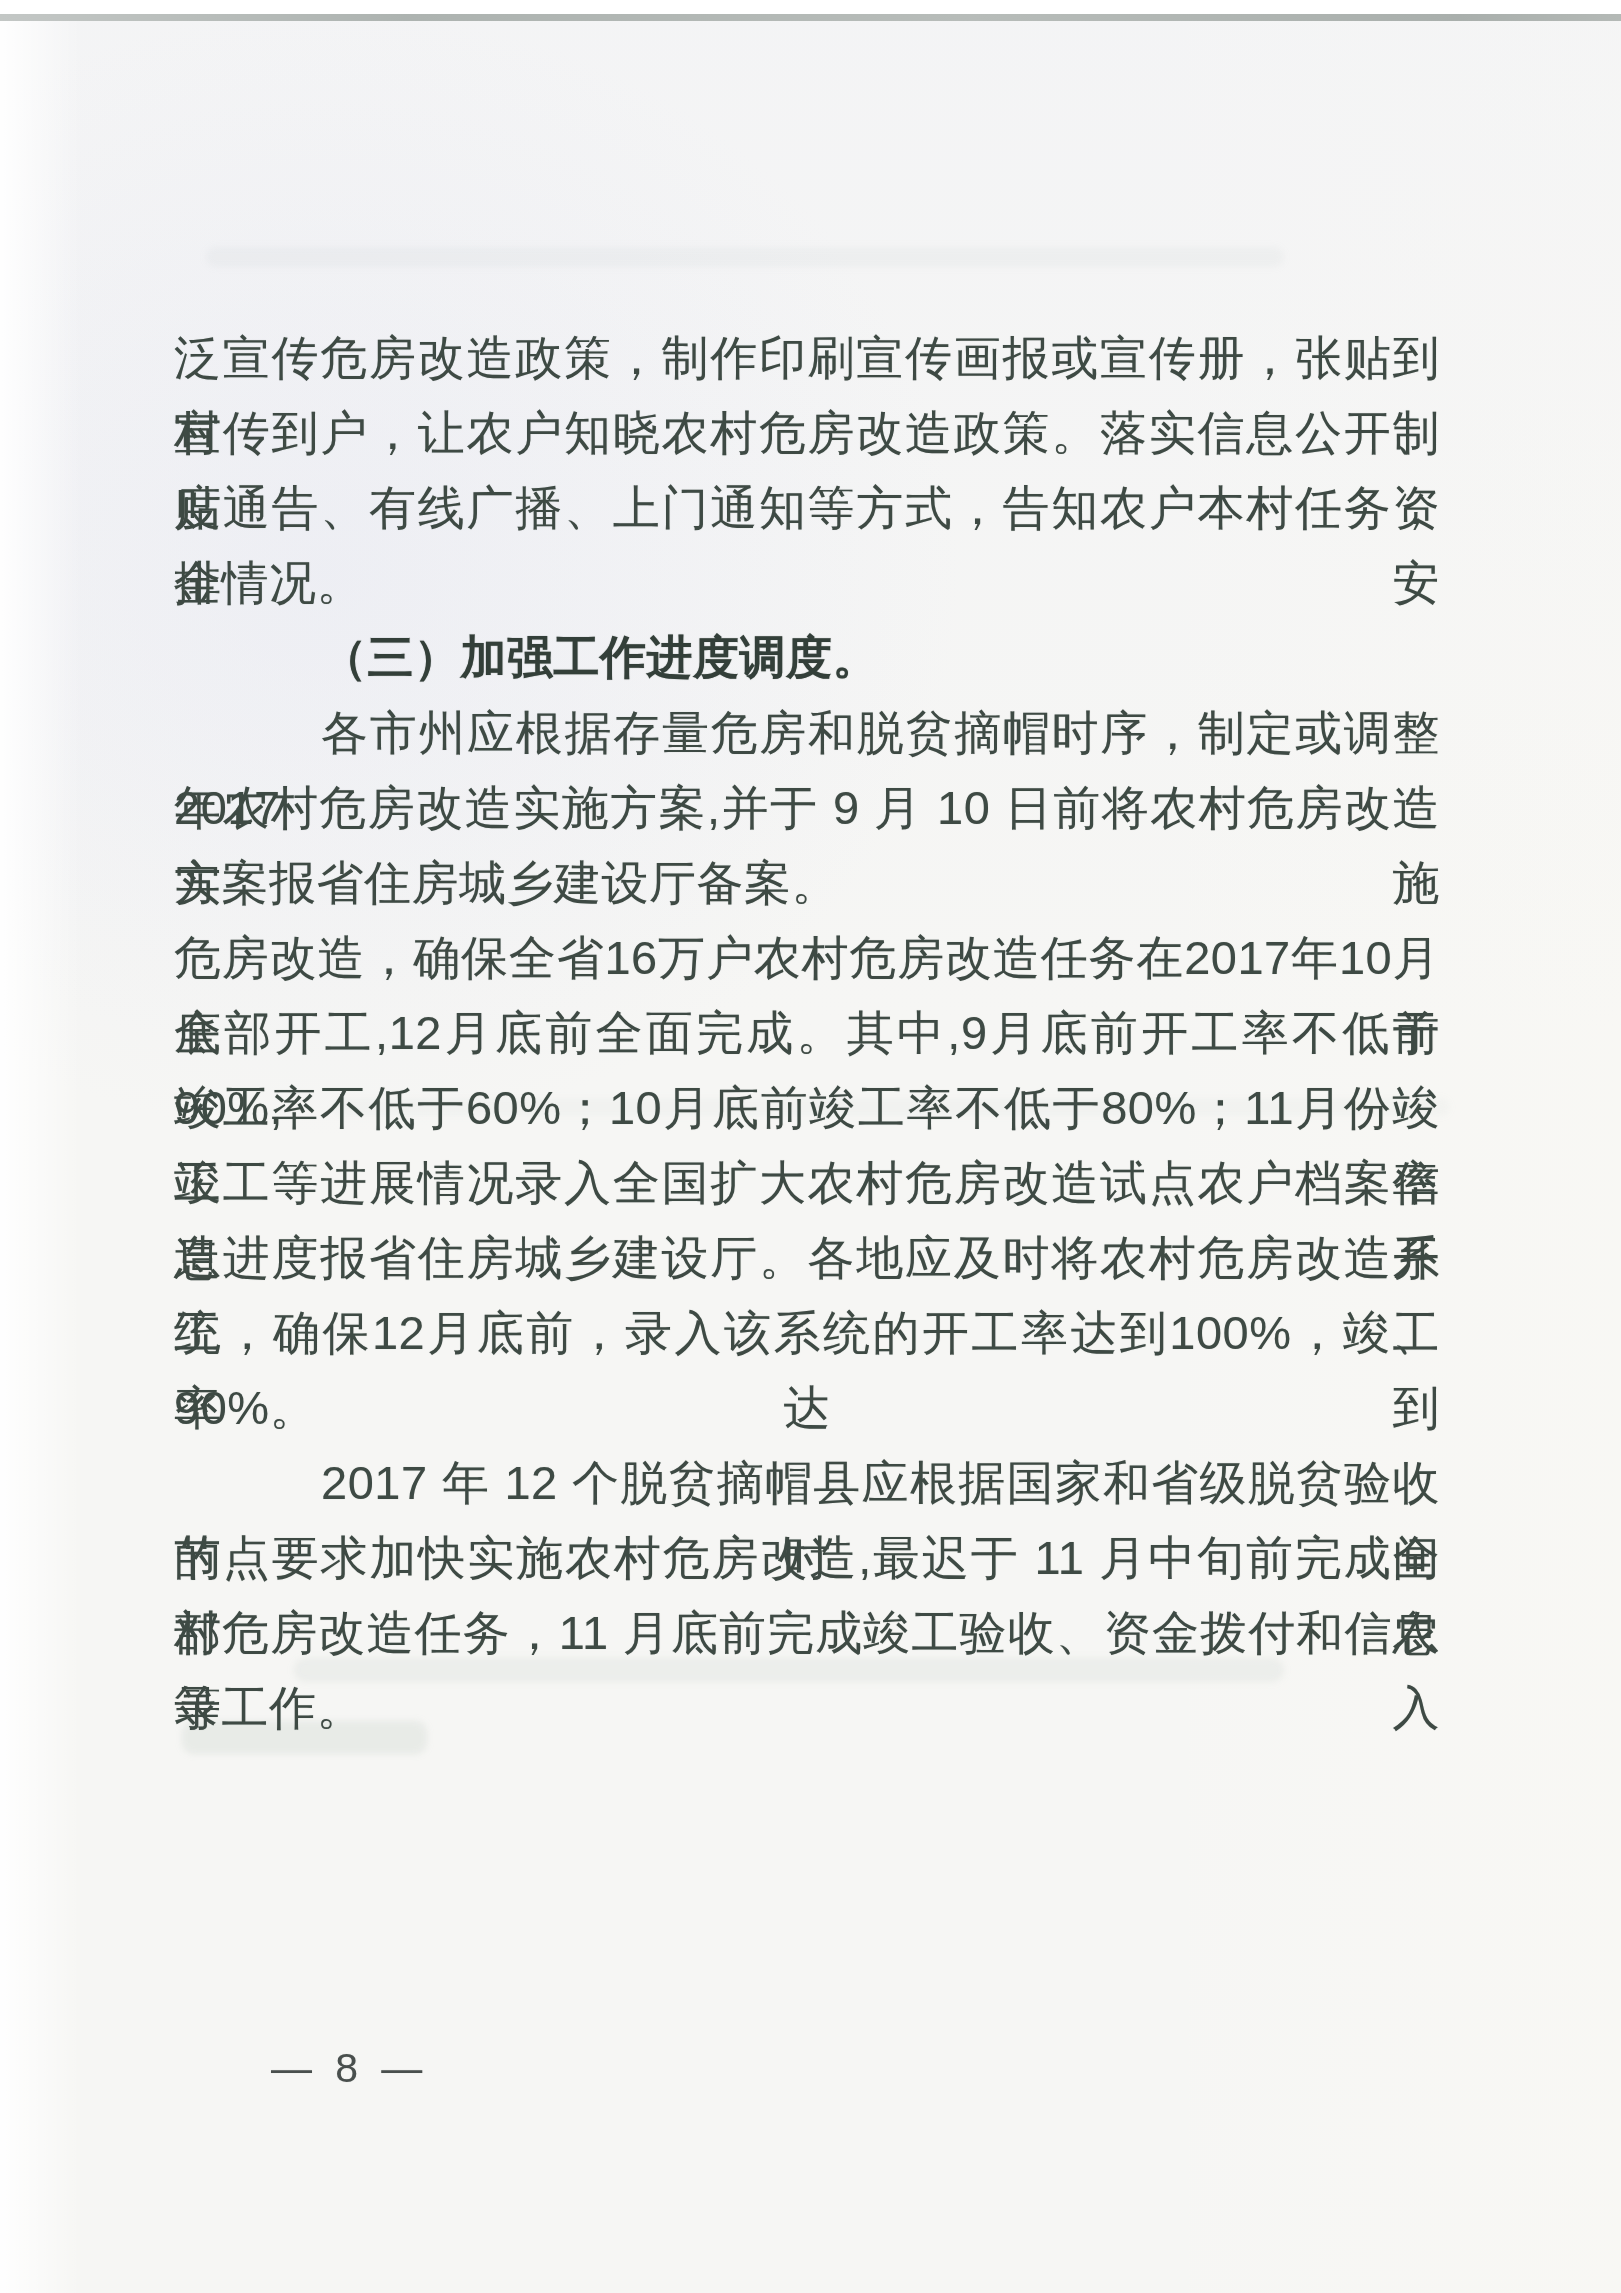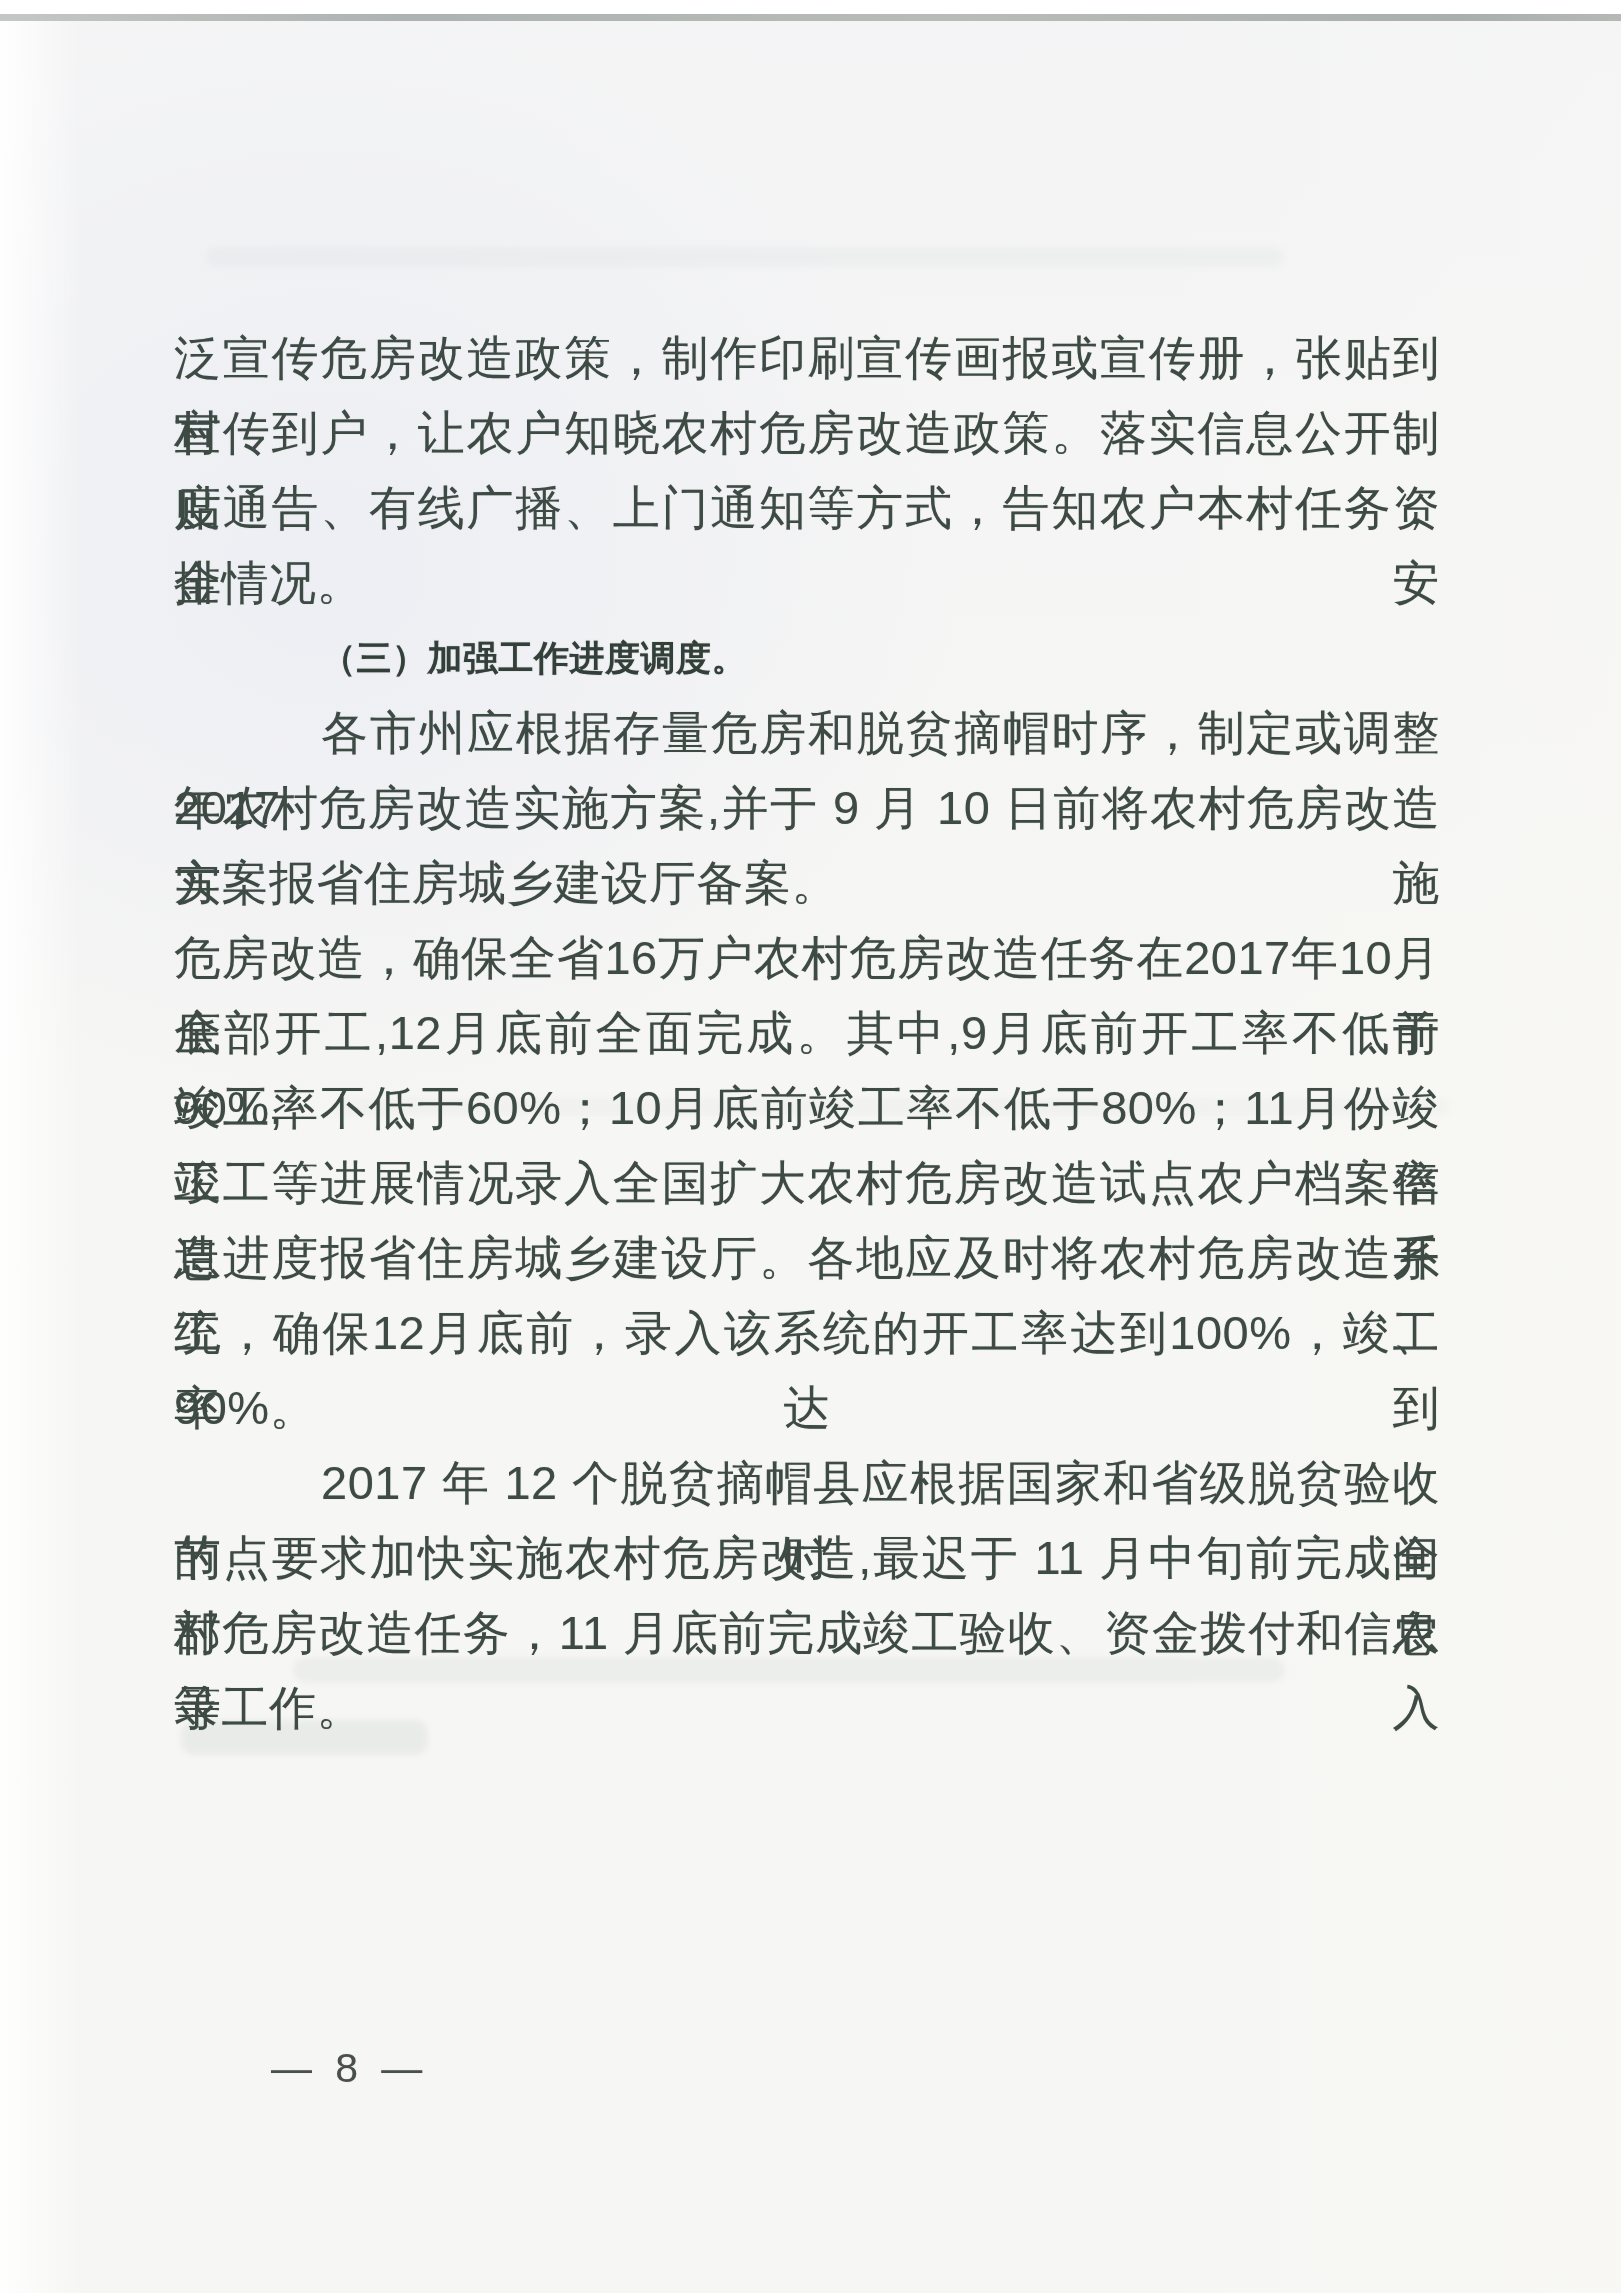--- a/index.html
+++ b/index.html
@@ -35,21 +35,21 @@
     height:75px; line-height:75px; font-size:47px;
     letter-spacing:0.5px;
     text-align:justify; text-align-last:justify;
     text-shadow:0 0 1px rgba(62,74,68,.28);
     white-space:pre-wrap;
   }
   .line.end{ text-align-last:left; }
   .line.indent{ text-indent:147px; }
   .line.heading{
     font-weight:700; text-align-last:left; text-indent:147px;
-    font-size:35px; color:#333f39;
+    font-size:46px; color:#333f39;
     text-shadow:0 0 1px rgba(51,63,57,.55);
   }
   .footer{
     position:absolute; left:271px; top:2045px;
     font-size:41px; color:#494f4d;
     letter-spacing:2px; word-spacing:7.8px;
     text-shadow:0 0 1px rgba(73,79,77,.25);
   }
   .smudge{ position:absolute; filter:blur(3.9px); border-radius:11.8px; pointer-events:none; }
   .smudge.s1{ left:294px; top:1658px; width:990px; height:23.5px; background:rgba(147,167,156,.10); }

